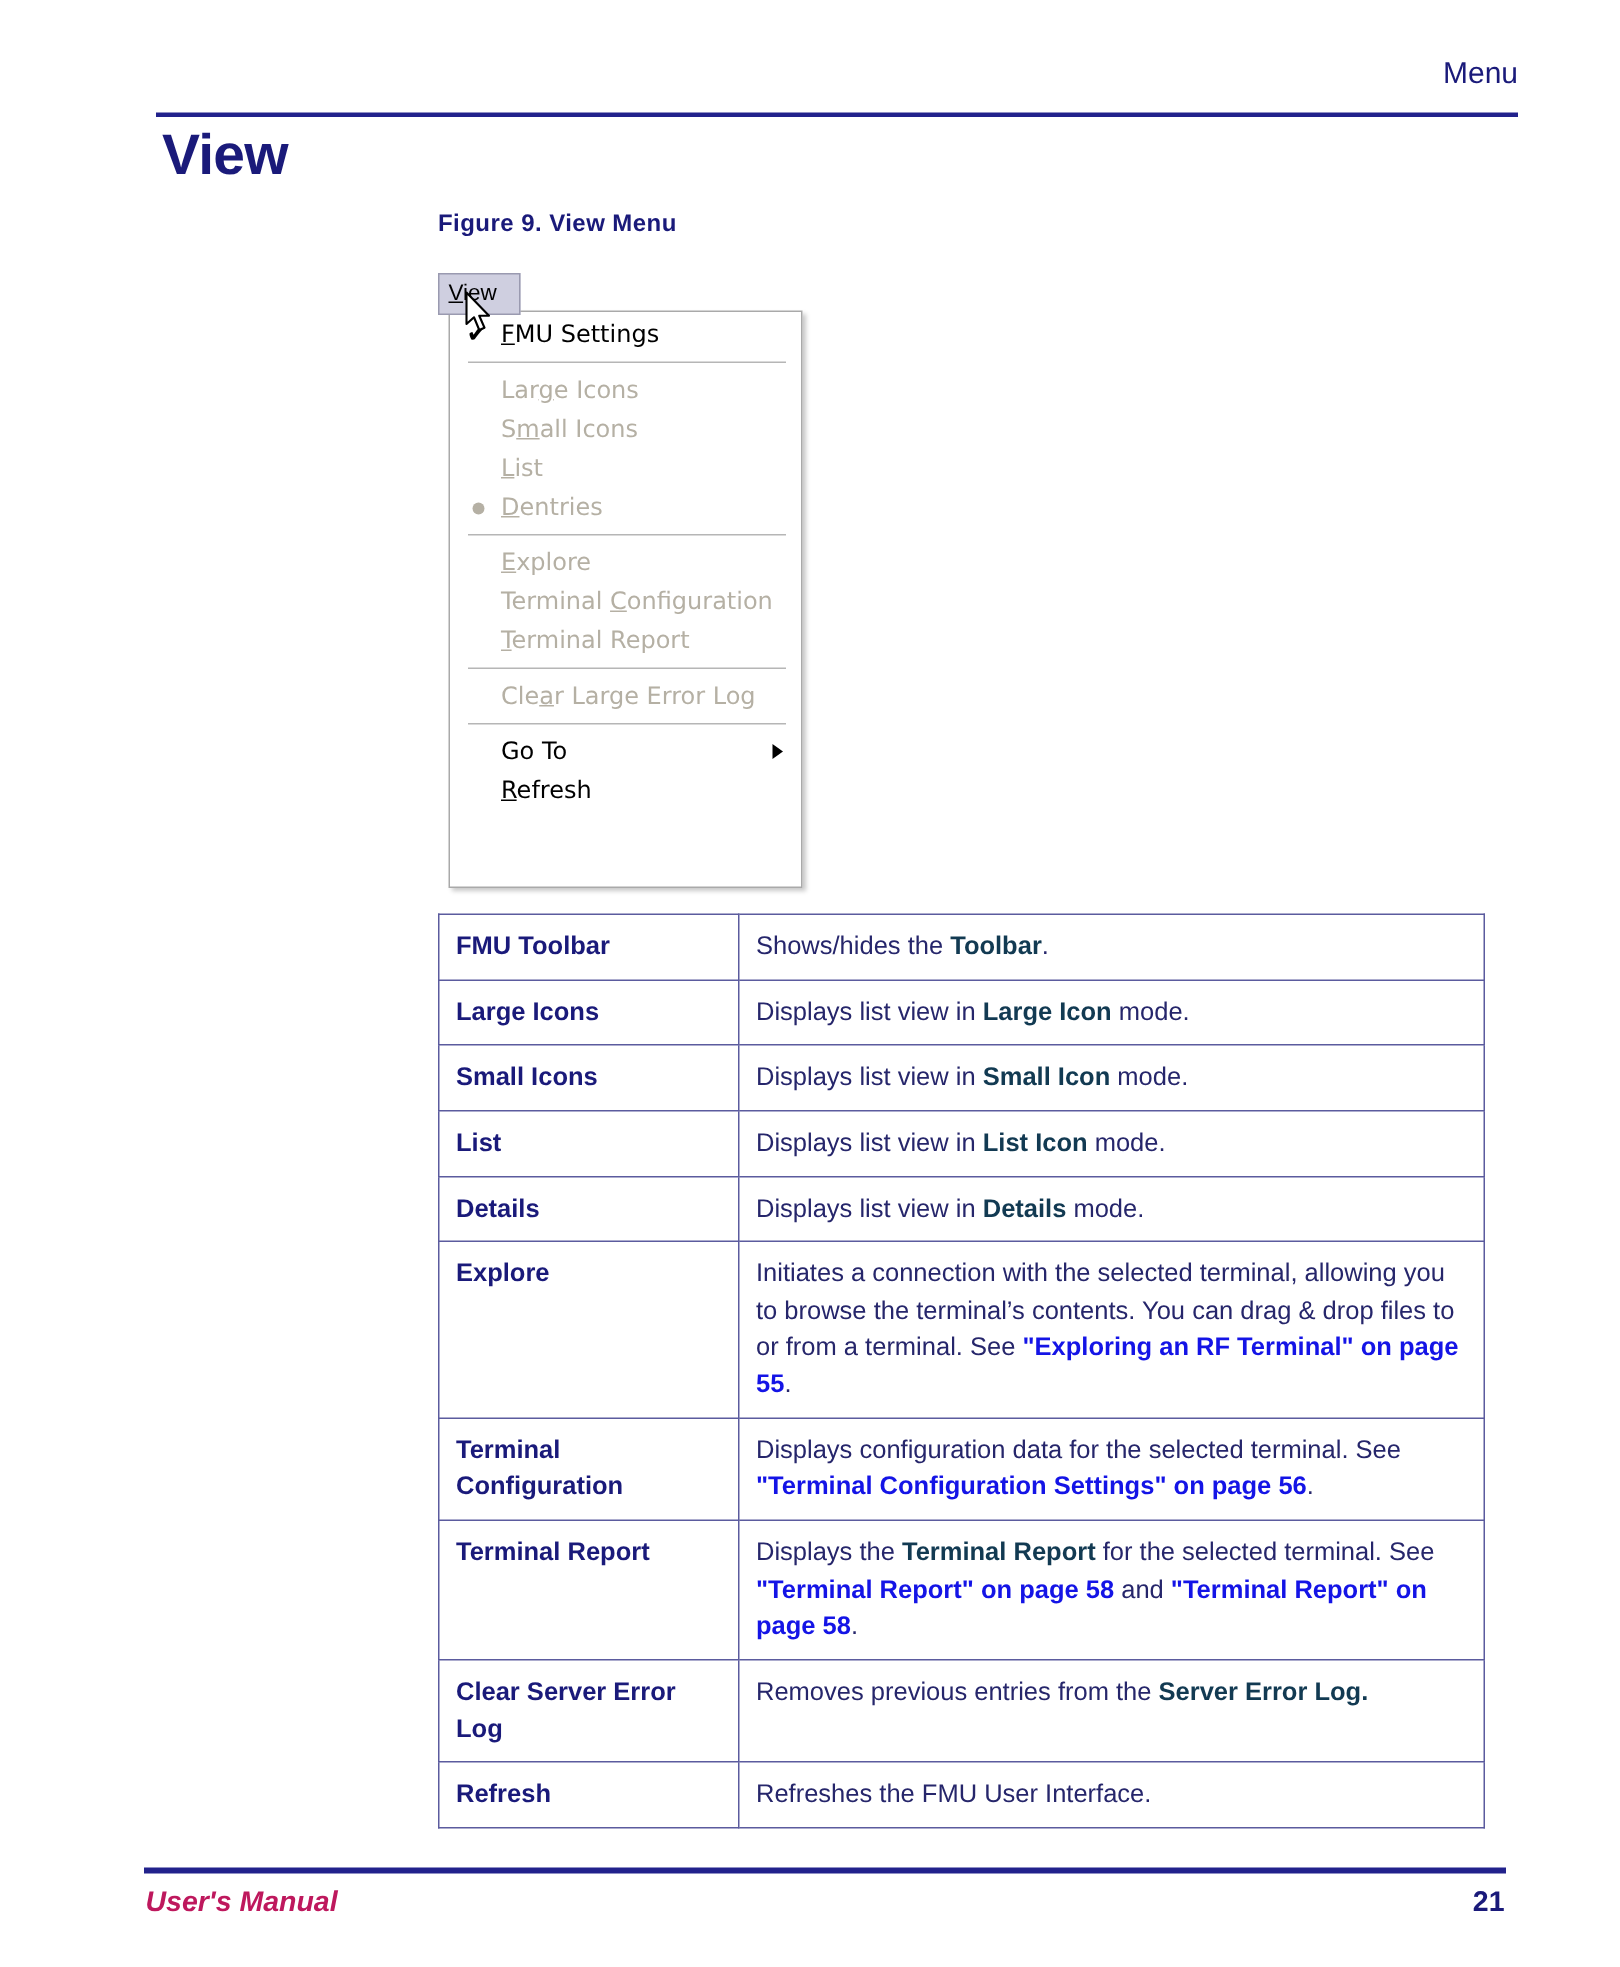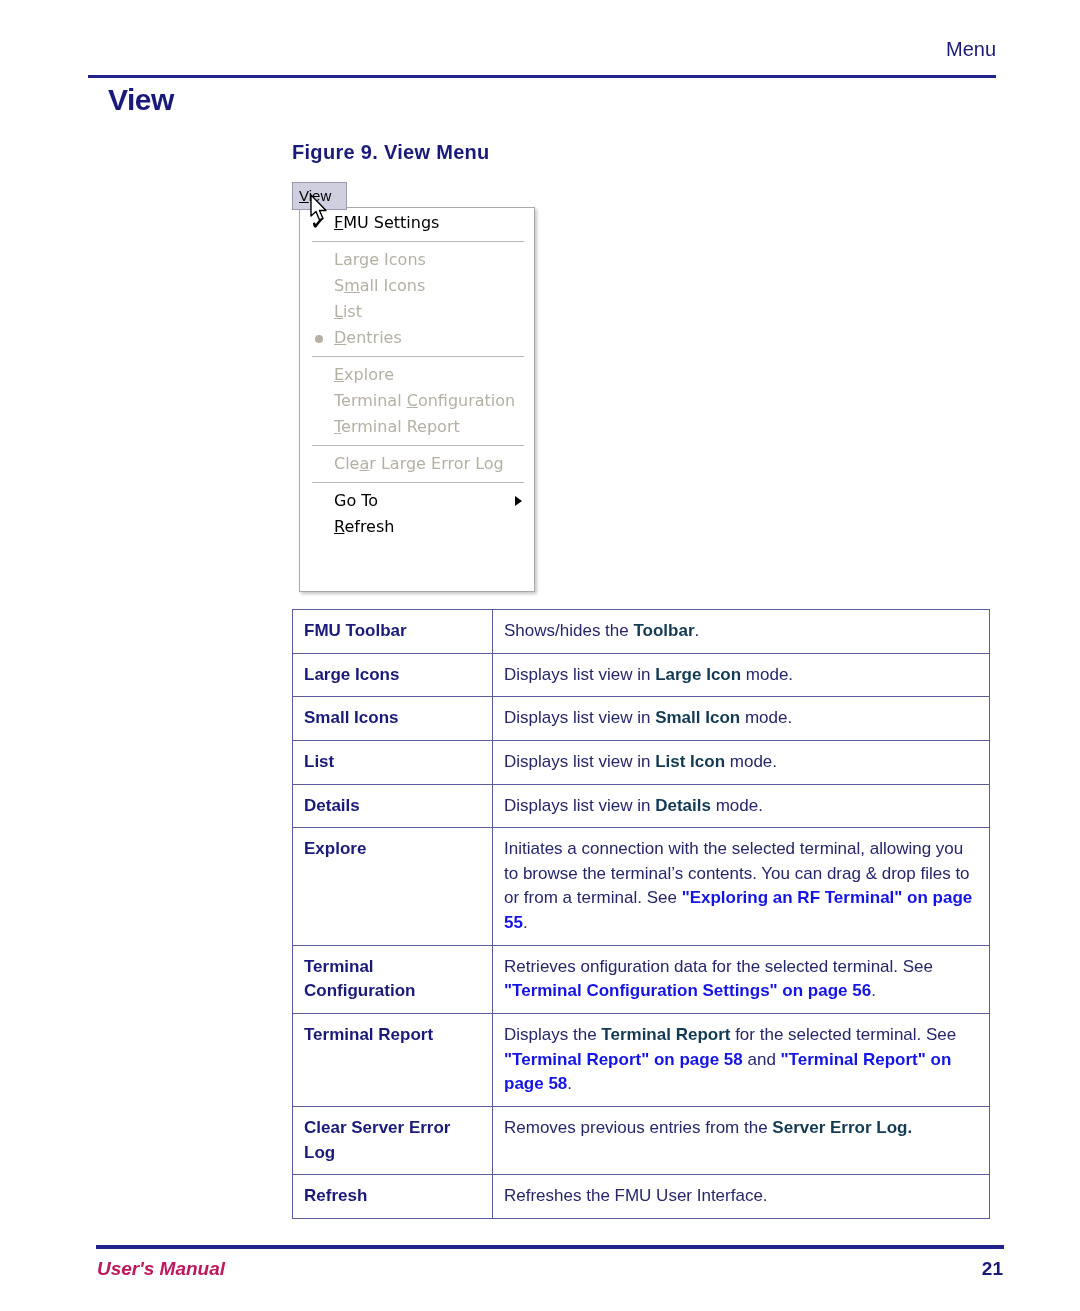--- a/index.html
+++ b/index.html
@@ -11,21 +11,21 @@
     width: 1080px;
     height: 1311px;
     position: relative;
     font-family: "Liberation Sans", sans-serif;
     overflow: hidden;
   }
 
   
   #page-header {
     position: absolute;
-    left: 88px;
+    left: 104px;
     top: 38px;
     width: 908px;
     height: 42px;
   }
   #header-label {
     position: absolute;
     right: 0;
     top: 0;
     font-size: 20px;
     color: #1a1a7a;
@@ -38,33 +38,33 @@
     width: 908px;
     height: 3px;
     background: #22228c;
   }
 
   
   #page-title {
     position: absolute;
     left: 108px;
     top: 85px;
-    font-size: 30px;
+    font-size: 38px;
     font-weight: bold;
     color: #1a1a7a;
     letter-spacing: -0.5px;
     line-height: 1;
   }
 
   
   #figure-caption {
     position: absolute;
     left: 292px;
     top: 141px;
-    font-size: 20px;
+    font-size: 16px;
     font-weight: bold;
     color: #1a1a7a;
     letter-spacing: 0.3px;
   }
 
   
   #view-menu-figure {
     position: absolute;
     left: 292px;
     top: 182px;
@@ -324,21 +324,21 @@
     <tr>
       <td class="term">Details</td>
       <td class="desc"><span>Displays list view in </span><span class="em-dark">Details</span><span> mode.</span></td>
     </tr>
     <tr>
       <td class="term">Explore</td>
       <td class="desc"><span>Initiates a connection with the selected terminal, allowing you to browse the terminal’s contents. You can drag &amp; drop files to or from a terminal. See </span><span class="em-link">"Exploring an RF Terminal" on page 55</span><span>.</span></td>
     </tr>
     <tr>
       <td class="term">Terminal Configuration</td>
-      <td class="desc"><span>Retrieves onfiguration data for the selected terminal. See </span><span class="em-link">"Terminal Configuration Settings" on page 56</span><span>.</span></td>
+      <td class="desc"><span>Displays configuration data for the selected terminal. See </span><span class="em-link">"Terminal Configuration Settings" on page 56</span><span>.</span></td>
     </tr>
     <tr>
       <td class="term">Terminal Report</td>
       <td class="desc"><span>Displays the </span><span class="em-dark">Terminal Report</span><span> for the selected terminal. See </span><span class="em-link">"Terminal Report" on page 58</span><span> and </span><span class="em-link">"Terminal Report" on page 58</span><span>.</span></td>
     </tr>
     <tr>
       <td class="term">Clear Server Error Log</td>
       <td class="desc"><span>Removes previous entries from the </span><span class="em-dark">Server Error Log.</span></td>
     </tr>
     <tr>

